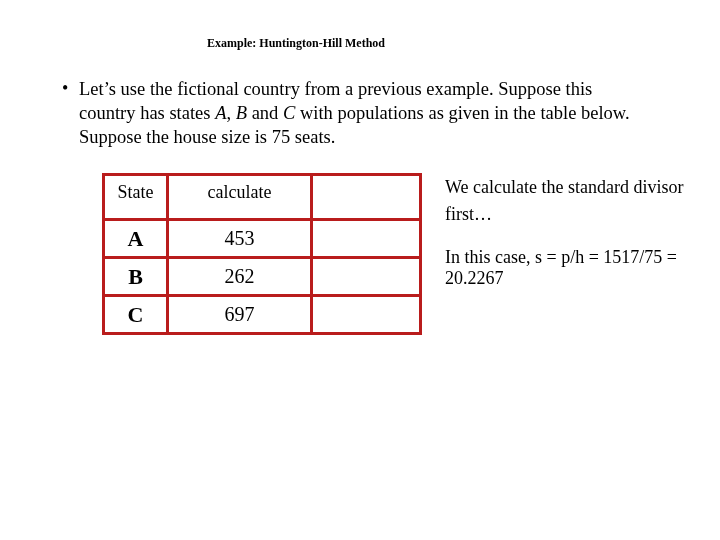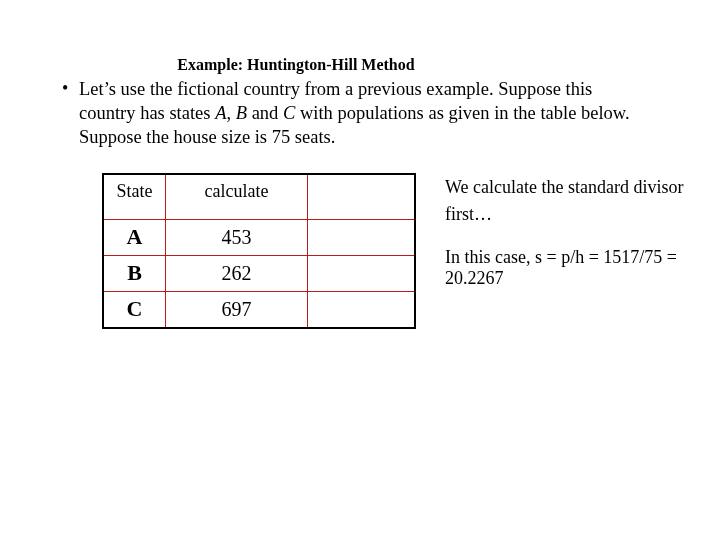--- a/index.html
+++ b/index.html
@@ -1,24 +1,24 @@
 <!DOCTYPE html>
 <html><head>
 <meta charset="utf-8">
 <style>
   html, body { margin:0; padding:0; }
   body { width:720px; height:540px; background:#ffffff; position:relative; overflow:hidden;
          font-family:"Liberation Serif", serif; color:#000; }
   .title { position:absolute; top:36px; left:0; width:592px; text-align:center;
-           font-weight:bold; font-size:16px;margin-top:20px; }
+           font-weight:bold; font-size:12px; }
   .bullet { position:absolute; left:62px; top:78px; font-size:18px; }
   .para { position:absolute; left:79px; top:77px; width:560px; font-size:18.5px; line-height:24px; }
   table { position:absolute; left:102px; top:173px; border-collapse:collapse;
           border:2px solid #000; }
-  td { border:1px solid #b91c1c; padding:0; text-align:center; vertical-align:middle; }
+  td { border:3px solid #b91c1c; padding:0; text-align:center; vertical-align:middle; }
   td.c0 { width:61px; } td.c1 { width:141px; } td.c2 { width:106px; }
   tr.hdr td { height:45px; font-size:18px; vertical-align:top; padding-top:6px; box-sizing:border-box; }
   tr.row td { height:35px; }
   td.state { font-weight:bold; font-size:22px; }
   td.pop { font-family:Liberation Serif, serif; font-size:20px; }
   .side1 { position:absolute; left:445px; top:174px; width:250px; font-size:18px; line-height:27px; }
   .side2 { position:absolute; left:445px; top:247px; width:260px; font-size:18px; line-height:21px; }
 </style>
 </head>
 <body>

